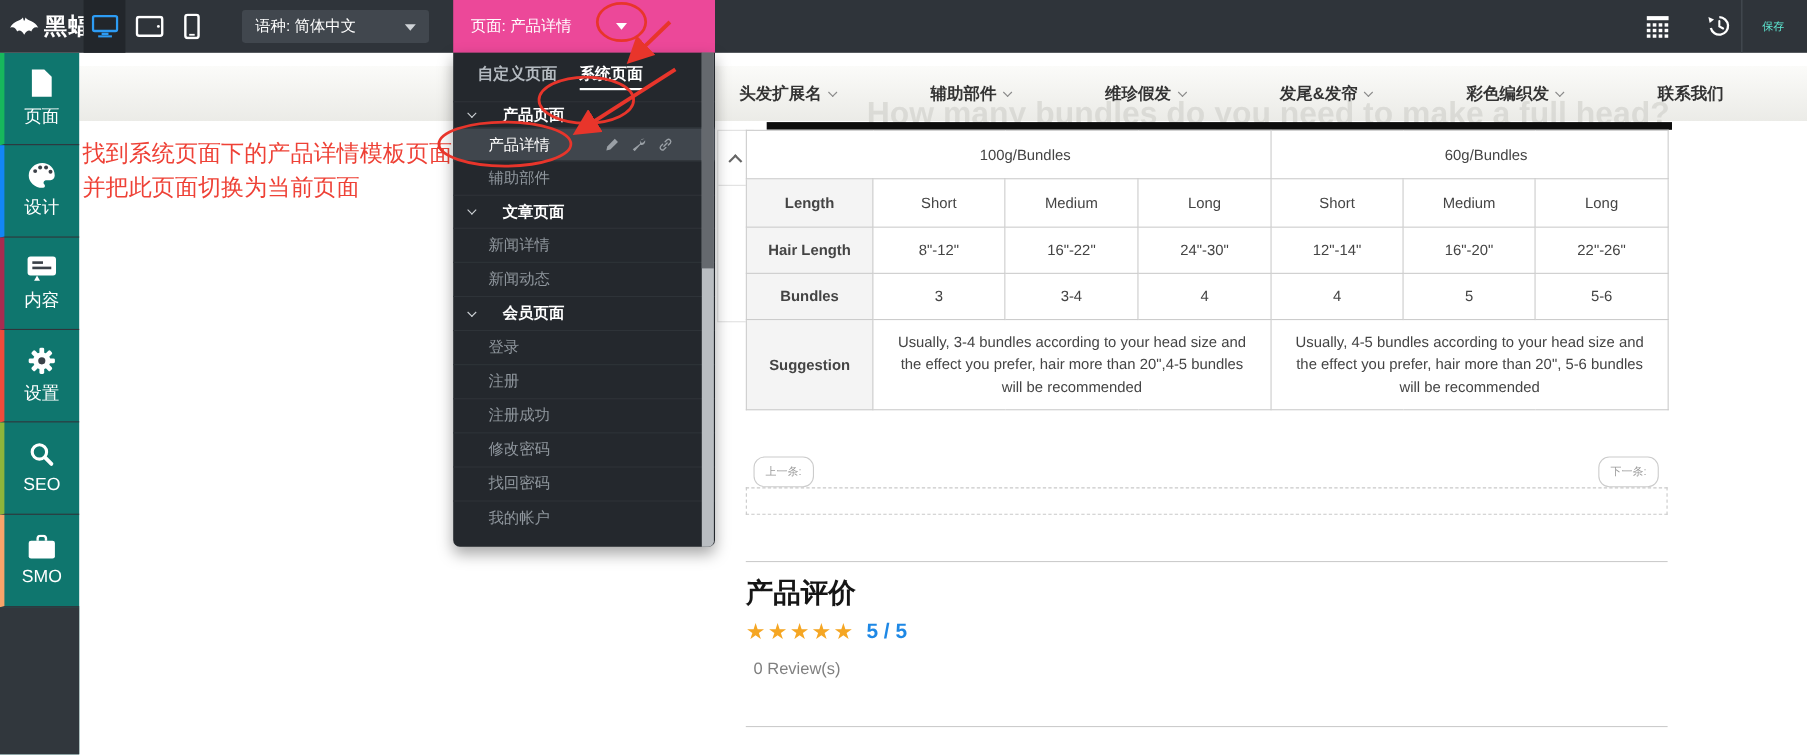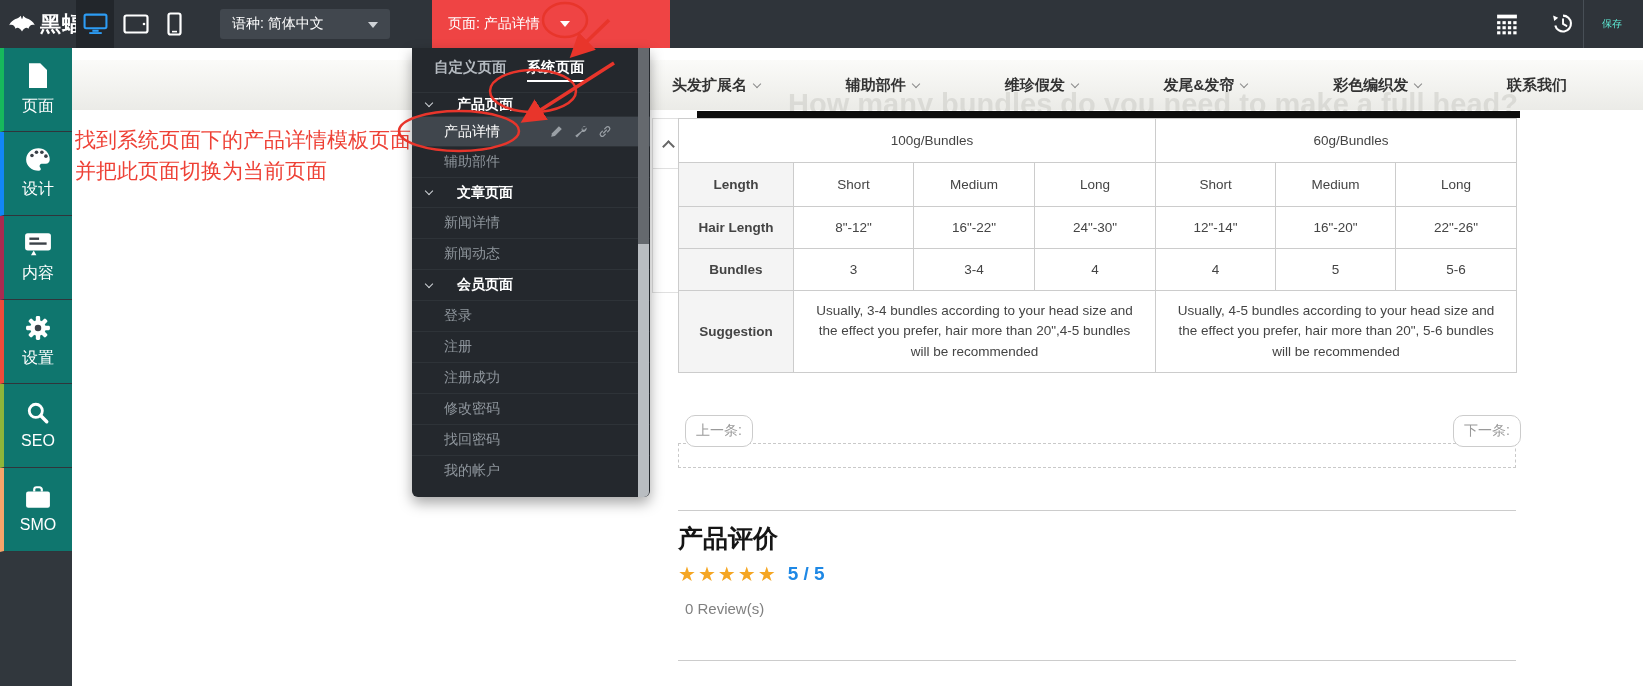--- a/index.html
+++ b/index.html
@@ -11,21 +11,21 @@
   .toolbar { position:absolute; left:0; top:0; width:1643px; height:48px; background:#2f343a; z-index:15; }
   .logo { position:absolute; left:8px; top:0; height:48px; display:flex; align-items:center; gap:4px; }
   .logo-text { color:#fff; font-size:21px; font-weight:bold; letter-spacing:1px; }
   .dev-tile { position:absolute; top:0; height:48px; display:flex; align-items:center; justify-content:center; cursor:pointer; }
   .dev-desktop { left:76px; width:38px; background:#22262b; }
   .dev-tablet { left:118px; width:36px; }
   .dev-phone { left:158px; width:32px; }
   .lang-select { position:absolute; left:220px; top:9px; width:170px; height:30px; background:#41474e; border-radius:3px;
                  display:flex; align-items:center; padding:0 12px; color:#fff; font-size:14px; cursor:pointer; }
   .lang-caret { position:absolute; right:12px; top:13px; width:0; height:0; border-left:5px solid transparent; border-right:5px solid transparent; border-top:6px solid #cfd3d7; }
-  .page-select-block { position:absolute; left:432px; top:0; width:238px; height:48px; background:#ef4444; display:flex; align-items:center; padding-left:16px; color:#fff; font-size:14px; cursor:pointer; }
+  .page-select-block { position:absolute; left:412px; top:0; width:238px; height:48px; background:#ec4899; display:flex; align-items:center; padding-left:16px; color:#fff; font-size:14px; cursor:pointer; }
   .page-caret { position:absolute; left:560px; top:21px; width:0; height:0; border-left:5px solid transparent; border-right:5px solid transparent; border-top:6px solid #fff; }
   .tb-icon { position:absolute; top:13px; width:22px; height:22px; cursor:pointer; }
   .tb-grid { left:1496px; }
   .tb-history { left:1551px; top:12px; }
   .tb-sep { position:absolute; left:1583px; top:0; height:48px; border-left:1px solid #484f56; }
   .save-btn { position:absolute; left:1598px; top:0; height:48px; display:flex; align-items:center; color:#5eead4; font-size:10px; cursor:pointer; padding:0 4px; }
 
   
   .sidebar { position:absolute; left:0; top:48px; width:72px; height:638px; background:#0f766e; display:flex; flex-direction:column; z-index:12; }
   .sb-item { height:84px; display:flex; flex-direction:column; align-items:center; justify-content:center; gap:7px;
@@ -49,21 +49,21 @@
   table.bundle { border-collapse:collapse; table-layout:fixed; width:838px; background:#fff; }
   table.bundle td { border:1px solid #ccc; text-align:center; vertical-align:middle; font-size:13.5px; color:#444; }
   td.ghead { height:44px; font-size:16.5px; color:#222;padding-left:30px; }
   td.rlabel { background:#f4f4f4; font-weight:bold; color:#222; font-size:14px; }
   tr.r2 td { height:44px; }
   tr.r3 td, tr.r4 td { height:42px; }
   tr.r5 td { height:82px; }
   td.sugg { text-align:left; padding:8px 14px; line-height:1.5; color:#333; }
 
   .prev-btn, .next-btn { position:absolute; top:367px; border:1px solid #ccc; border-radius:10px; background:#fff;
-                         padding:6px 10px; font-size:14px; color:#9a9a9a; cursor:pointer; z-index:4; }
+                         padding:6px 10px; font-size:10px; color:#9a9a9a; cursor:pointer; z-index:4; }
   .prev-btn { left:613px; }
   .next-btn { left:1381px; }
   .dashed-box { position:absolute; left:606px; top:395px; width:838px; height:25px; border:1px dashed #c9c9c9; z-index:3; }
 
   .review-divider { position:absolute; left:606px; top:462px; width:838px; border-top:1px solid #ccc; }
   .review-title { position:absolute; left:606px; top:474px; font-size:25px; font-weight:bold; color:#151515; }
   .rating-row { position:absolute; left:606px; top:514px; display:flex; align-items:center; gap:10px; }
   .stars { color:#f5a623; font-size:20px; letter-spacing:2px; }
   .rating-val { color:#1e88e5; font-size:19px; font-weight:bold; }
   .review-count { position:absolute; left:613px; top:552px; font-size:15px; color:#808080; }

